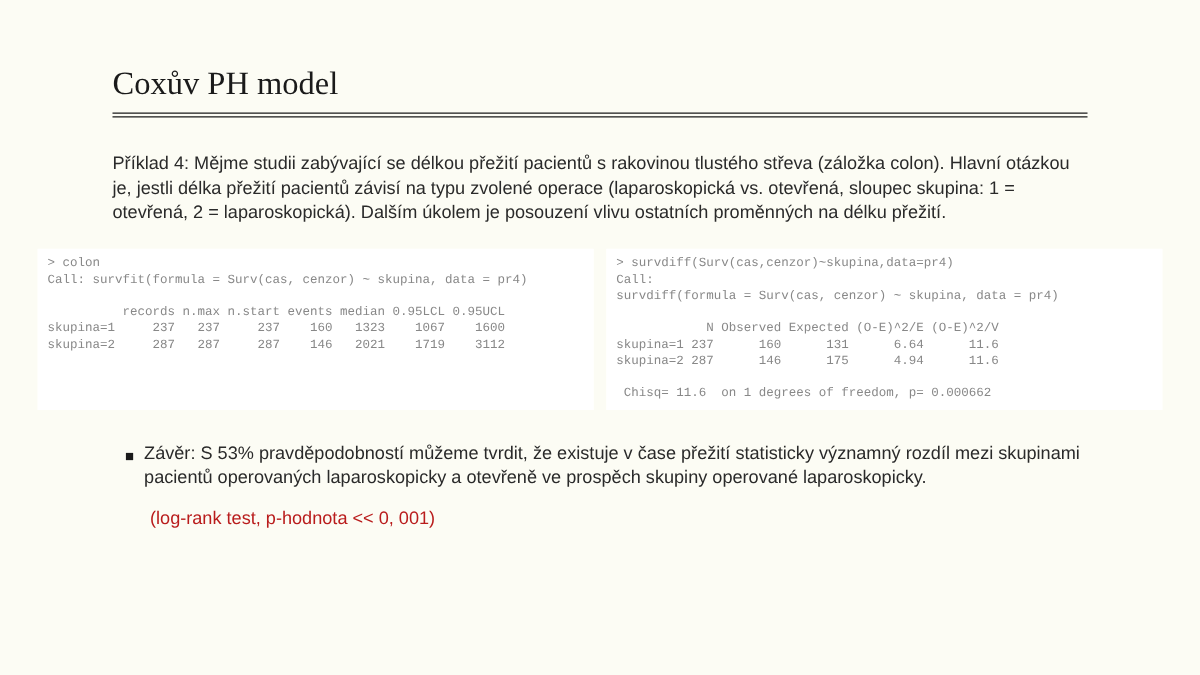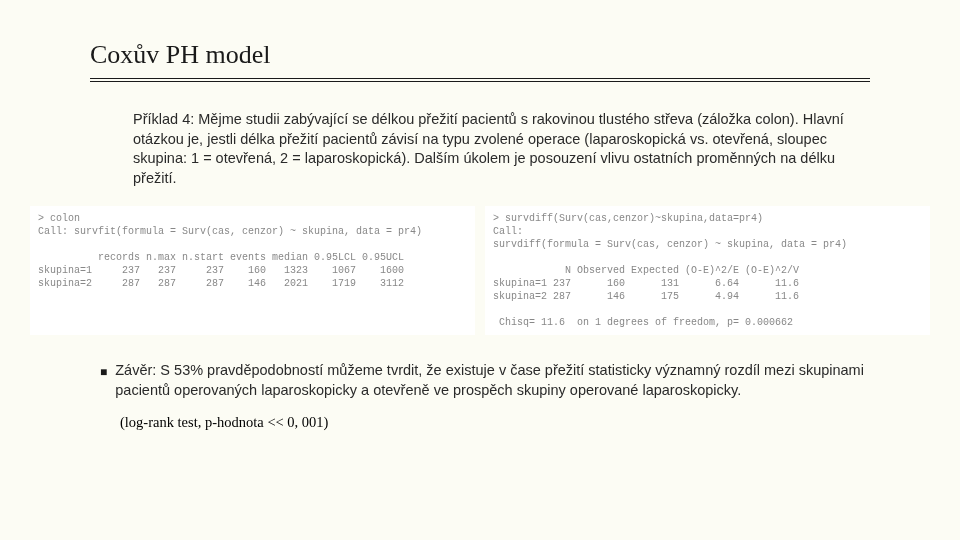--- a/index.html
+++ b/index.html
@@ -5,37 +5,36 @@
   * { margin: 0; padding: 0; box-sizing: border-box; }
   body {
     width: 960px;
     height: 540px;
     background: #fcfcf4;
     font-family: Arial, Helvetica, sans-serif;
     color: #222;
     overflow: hidden;
   }
   .slide {
-    padding: 40px 90px 20px 90px;
+    padding: 52px 90px 20px 90px;
   }
   h1.title {
     font-family: Georgia, 'Times New Roman', serif;
     font-weight: 400;
     font-size: 26px;
     color: #1a1a1a;
     padding-bottom: 8px;
     border-bottom: 4px double #1a1a1a;
     margin-bottom: 28px;
   }
   .intro {
     font-size: 14.5px;
     line-height: 1.35;
     color: #2a2a2a;
     margin-bottom: 18px;
-    margin-left: 43px;
   }
   .imgs {
     display: flex;
     gap: 10px;
     margin: 16px -60px 26px -60px;
   }
   .panel {
     background: #ffffff;
     flex: 1 1 50%;
     font-family: 'Courier New', monospace;
@@ -56,23 +55,22 @@
     margin-bottom: 14px;
   }
   .bullet {
     flex: 0 0 auto;
     font-size: 12px;
     color: #1a1a1a;
     margin-top: 3px;
   }
   .logrank {
     font-size: 14.5px;
-    color: #000000;
+    color: #b91c1c;
     margin-left: 30px;
-    font-family: Liberation Serif, serif;
   }
 </style>
 </head>
 <body>
 
 <div class="slide">
 
   <h1 class="title">Coxův PH model</h1>
 
   <p class="intro">Příklad 4: Mějme studii zabývající se délkou přežití pacientů s rakovinou tlustého střeva (záložka colon). Hlavní otázkou je, jestli délka přežití pacientů závisí na typu zvolené operace (laparoskopická vs. otevřená, sloupec skupina: 1 = otevřená, 2 = laparoskopická). Dalším úkolem je posouzení vlivu ostatních proměnných na délku přežití.</p>

